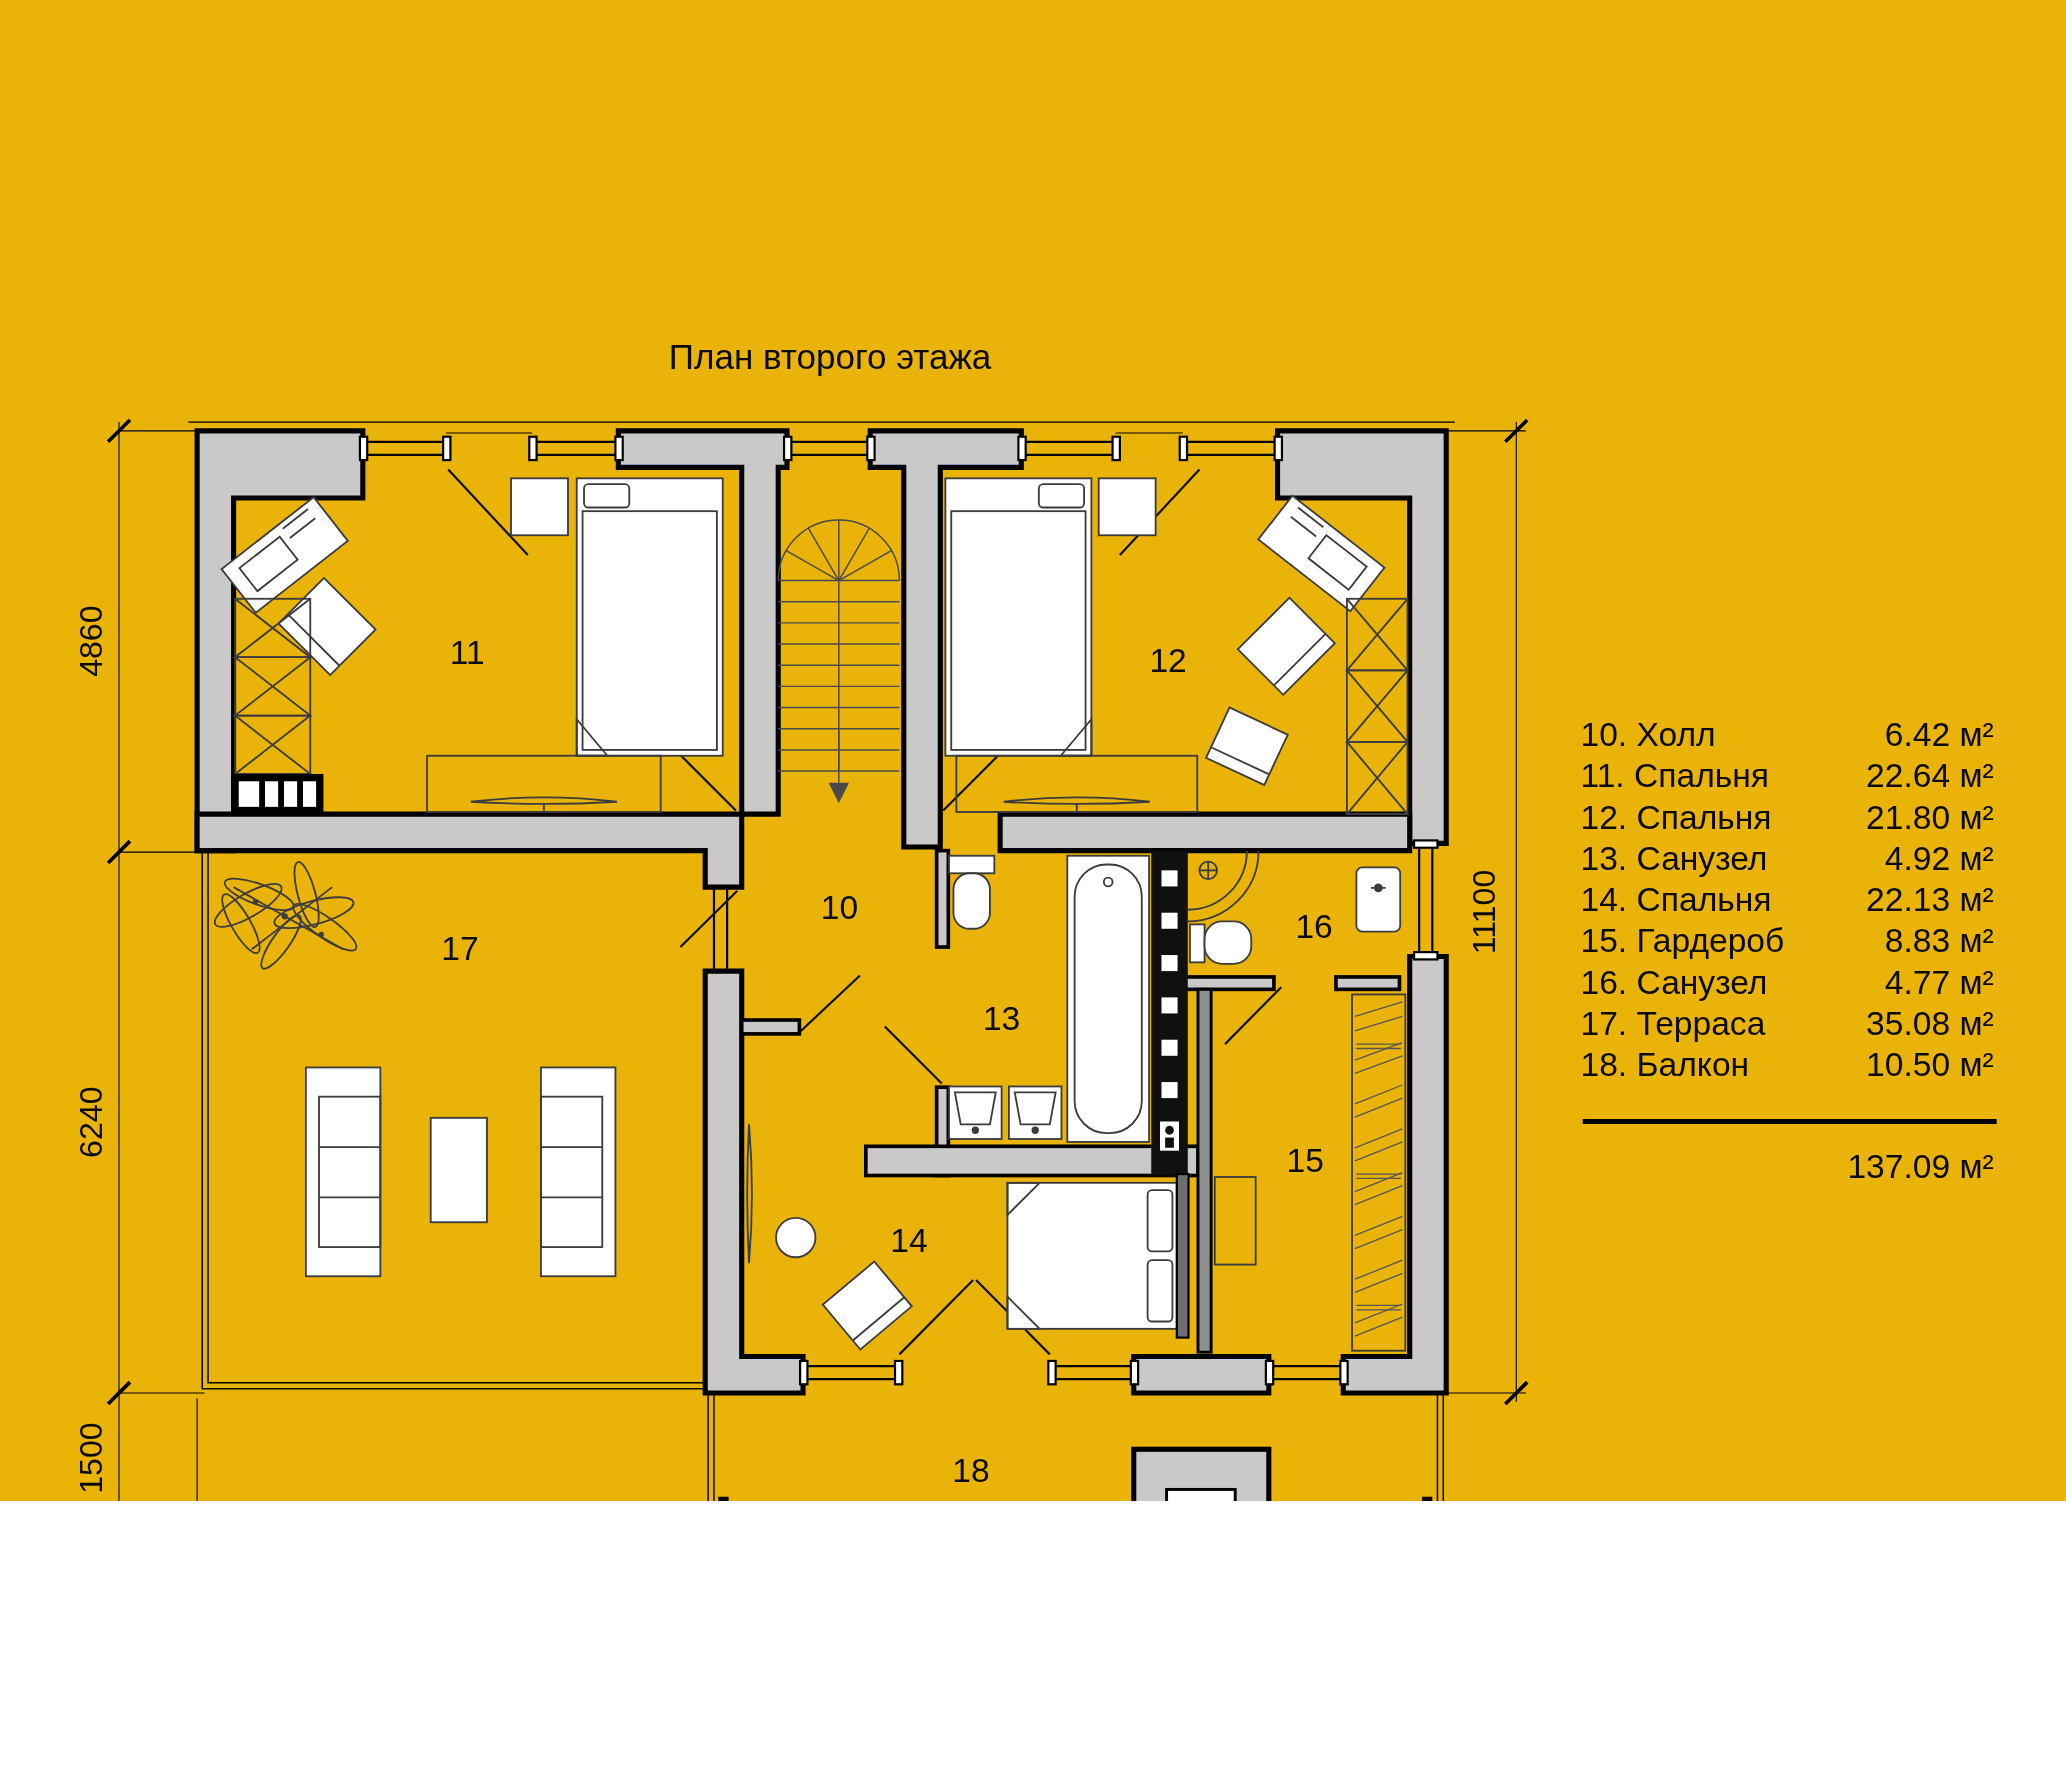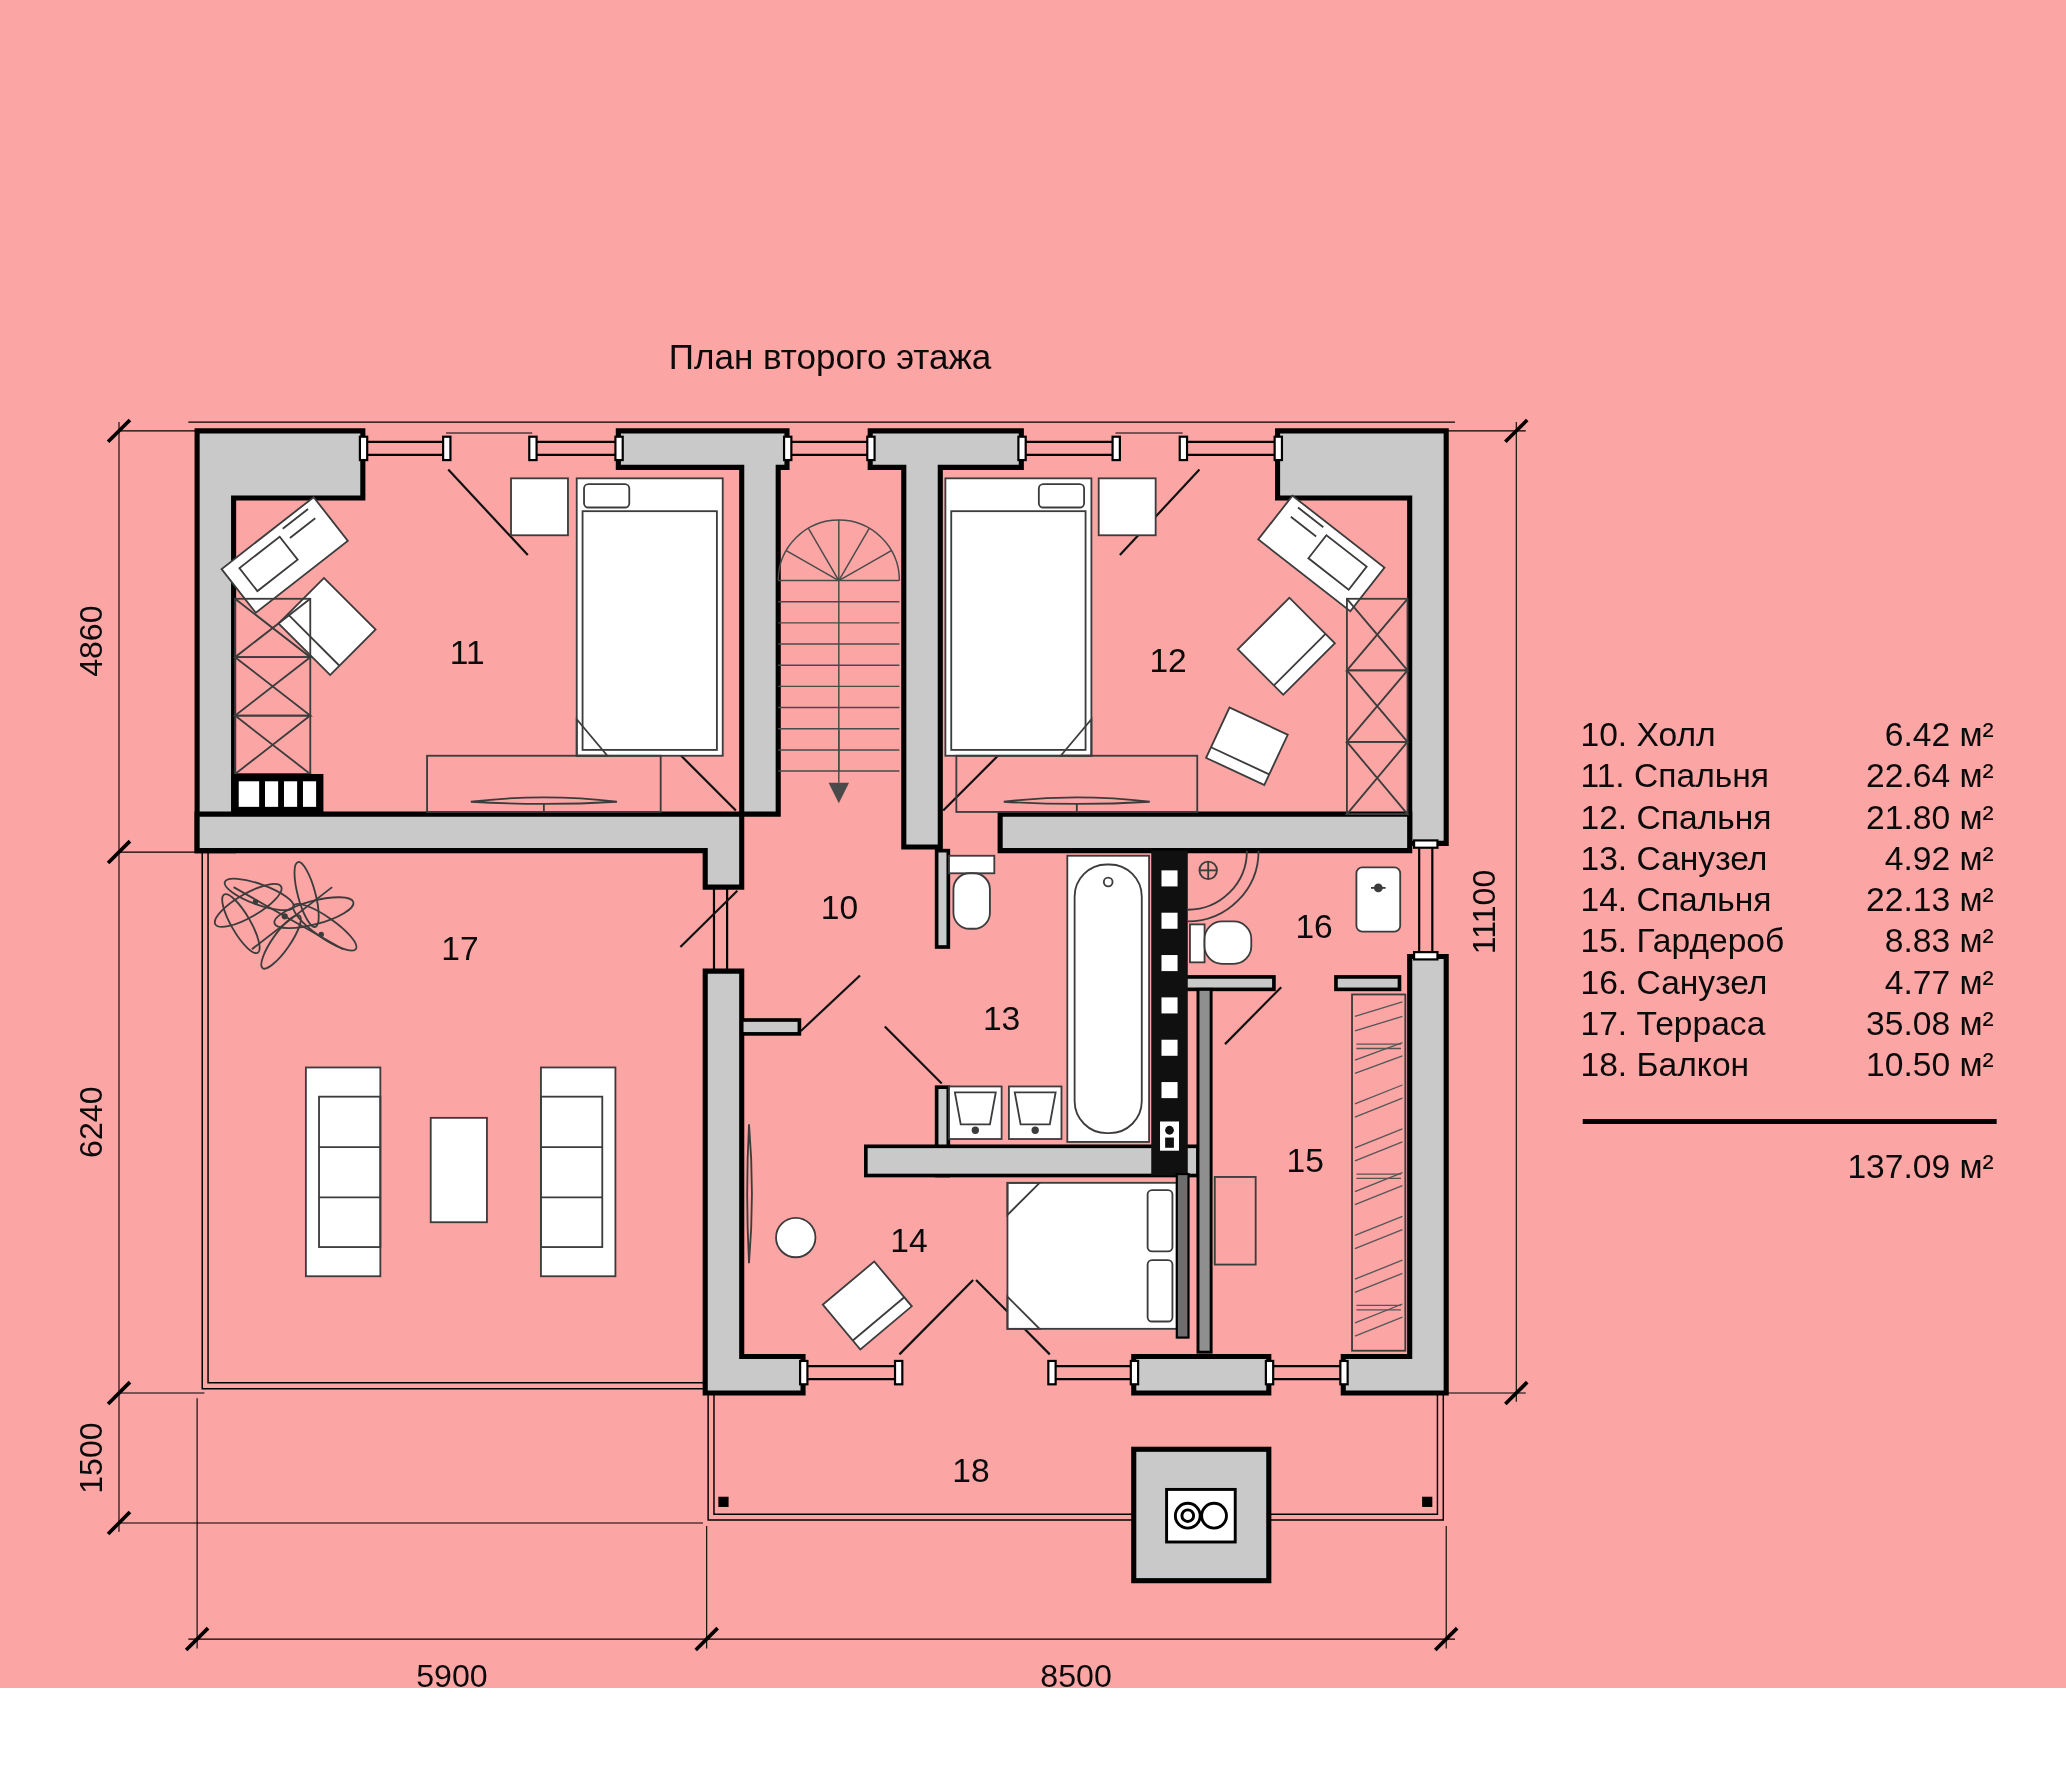--- a/index.html
+++ b/index.html
@@ -1,17 +1,17 @@
 <!DOCTYPE html>
 <html style="font-size:11.7px"><head>
 <meta charset="utf-8">
 <style>
   html,body{margin:0;padding:0;background:#ffffff;}
   body{font-family:"Liberation Sans", sans-serif;}
-  .page{width:2066px;height:1688px;position:relative;background:#fca5a5;overflow:hidden;}
+  .page{width:2066px;height:1501px;position:relative;background:#eab308;overflow:hidden;}
   svg{display:block;}
   svg text{font-family:"Liberation Sans", sans-serif;fill:#0b0b0b;}
   .t-title{font-size:48px;}
   .t-room{font-size:46px;}
   .t-dim{font-size:44px;}
   .t-leg{font-size:46px;}
   .wall{fill:#c9c9c9;stroke:#000;stroke-width:7;stroke-linejoin:miter;}
   .part{fill:#c9c9c9;stroke:#000;stroke-width:5;}
   .dark{fill:#8f8f8f;stroke:#000;stroke-width:4;}
   .thin{stroke:#000;stroke-width:2;fill:none;}

